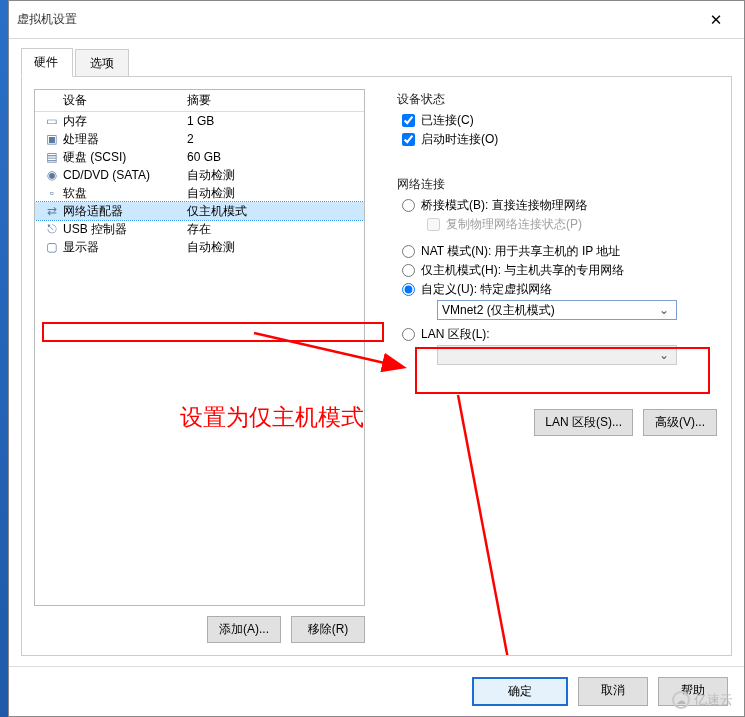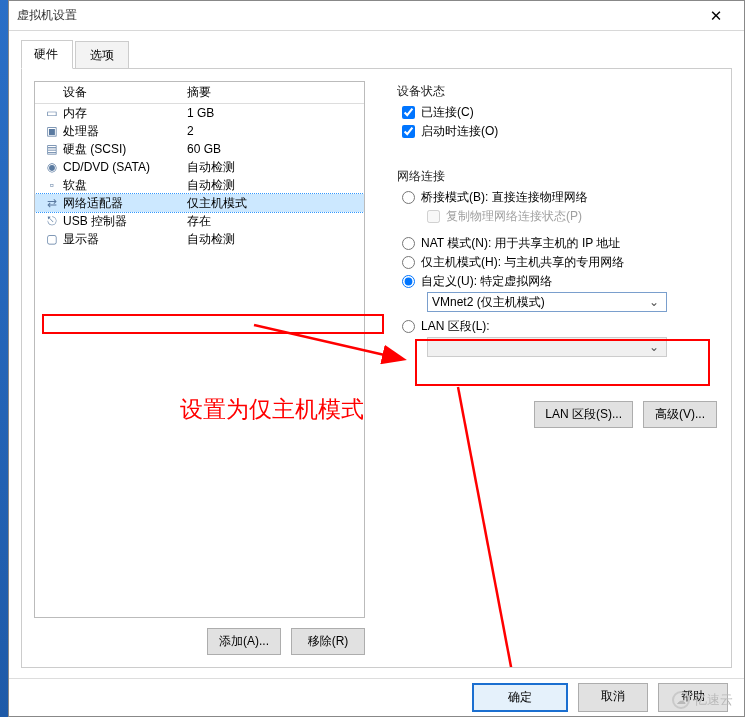--- a/index.html
+++ b/index.html
@@ -20,21 +20,21 @@
     .dialog {
       position: absolute;
       left: 8px; top: 0;
       width: 737px; height: 717px;
       background: #ffffff;
       border: 1px solid #888;
       display: flex;
       flex-direction: column;
     }
     .titlebar {
-      height: 30px;
+      height: 38px;
       display: flex;
       align-items: center;
       padding: 0 8px;
       background: #fff;
       border-bottom: 1px solid #d8d8d8;
     }
     .titlebar .title {
       flex: 1;
       font-size: 12px;
       color: #333;
@@ -181,21 +181,21 @@
       font-size: 12px;
     }
     .chk, .rad {
       width: 13px; height: 13px;
       cursor: pointer;
     }
     .indent { margin-left: 30px; }
     .disabled { color: #a0a0a0; }
     .combo {
       width: 240px;
-      margin-left: 30px;
+      margin-left: 40px;
       height: 20px;
       border: 1px solid #7a9fcd;
       background: #fff;
       display: flex; align-items: center;
       padding: 0 4px;
       font-size: 12px;
       cursor: pointer;
     }
     .combo.disabled {
       background: #f0f0f0;
@@ -209,21 +209,21 @@
     .right-actions {
       display: flex;
       justify-content: flex-end;
       gap: 10px;
       margin-top: 18px;
     }
     .footer {
       display: flex;
       justify-content: flex-end;
       gap: 10px;
-      padding: 4px 16px;
+      padding: 10px 16px;
       border-top: 1px solid #ddd;
       background: #fff;
     }
     .btn.primary {
       border: 2px solid #1b6fd0;
       background: #e5f1fb;
     }
     .watermark {
       position: absolute;
       right: 12px; bottom: 8px;

